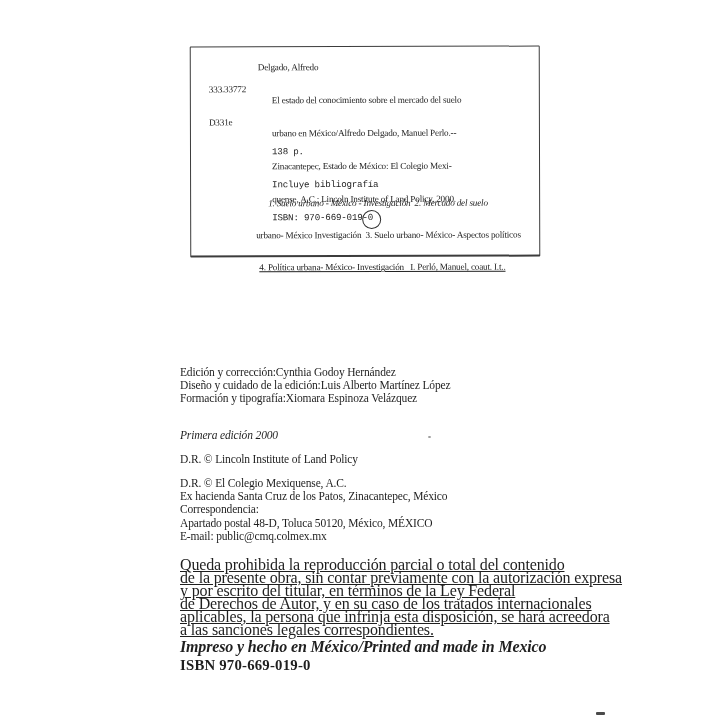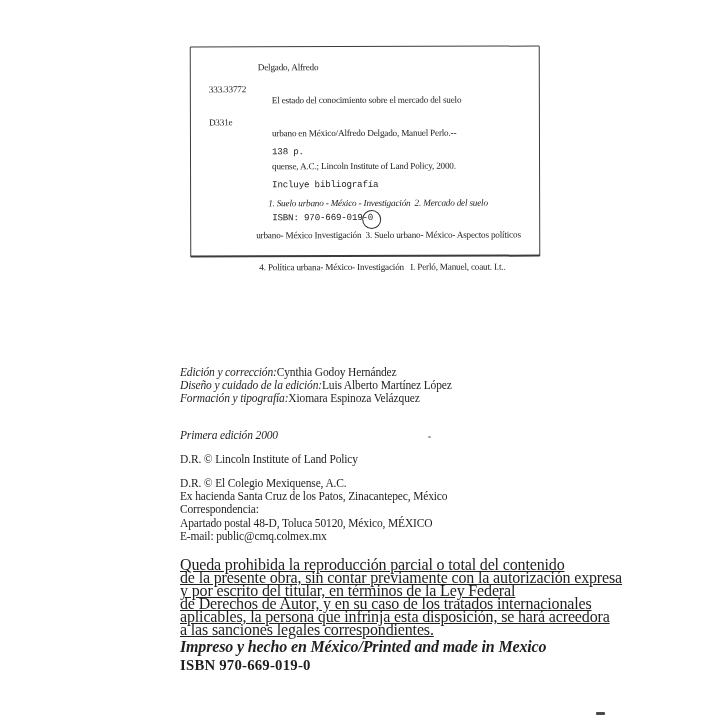--- a/index.html
+++ b/index.html
@@ -29,31 +29,31 @@
   .call-col div{position:static;}
   .card-author{left:67px;top:15px;}
   .card-title{left:81px;top:26px;line-height:11px;}
   .card-title div{position:static;}
   .card-phys{left:81px;top:77px;line-height:11px;font-family:Liberation Mono, monospace;}
   .card-phys div{position:static;}
   .card-subjects{left:0;top:129px;line-height:10.8px;width:348px;}
   .card-subjects div{position:static;white-space:pre;}
   .subj-1{margin-left:77px;font-style:italic;}
   .subj-2{margin-left:65px;}
-  .subj-3{margin-left:68px;}
+  .subj-3{margin-left:68px;text-decoration:underline;}
   .hole-circle{
     position:absolute;
     left:171px;top:163px;width:17px;height:17px;
     border:1.6px solid #2d2d2d;
     border-radius:50%;
   }
   
   .blk{position:absolute;left:180px;line-height:13.2px;font-size:11.5px;letter-spacing:-0.15px;}
   .credits{top:366px;}
-  .credit-line .lbl{font-style:italic;}
+  .credit-line .lbl{}
   .credit-line .val{text-align:right;}
   .edition{top:429px;font-style:italic;}
   .dr-lincoln{top:453px;}
   .publisher{top:477px;}
   .legal{
     top:558px;
     font-size:16px;line-height:13px;
     white-space:pre-line;
     text-decoration:underline;
   }
@@ -76,20 +76,21 @@
 
   <div class="card">
     <div class="call-col">
       <div>333.33772</div>
       <div>D331e</div>
     </div>
     <div class="card-author">Delgado, Alfredo</div>
     <div class="card-title">
       <div>El estado del conocimiento sobre el mercado del suelo</div>
       <div>urbano en México/Alfredo Delgado, Manuel Perlo.--</div>
+      <div>Zinacantepec, Estado de México: El Colegio Mexi-</div>
       <div>quense, A.C.; Lincoln Institute of Land Policy, 2000.</div>
     </div>
     <div class="card-phys">
       <div>138 p.</div>
       <div>Incluye bibliografía</div>
       <div>ISBN: 970-669-019-0</div>
     </div>
     <div class="card-subjects">
       <div class="subj-1">1. Suelo urbano - México - Investigación  2. Mercado del suelo</div>
       <div class="subj-2">urbano- México Investigación  3. Suelo urbano- México- Aspectos políticos</div>

